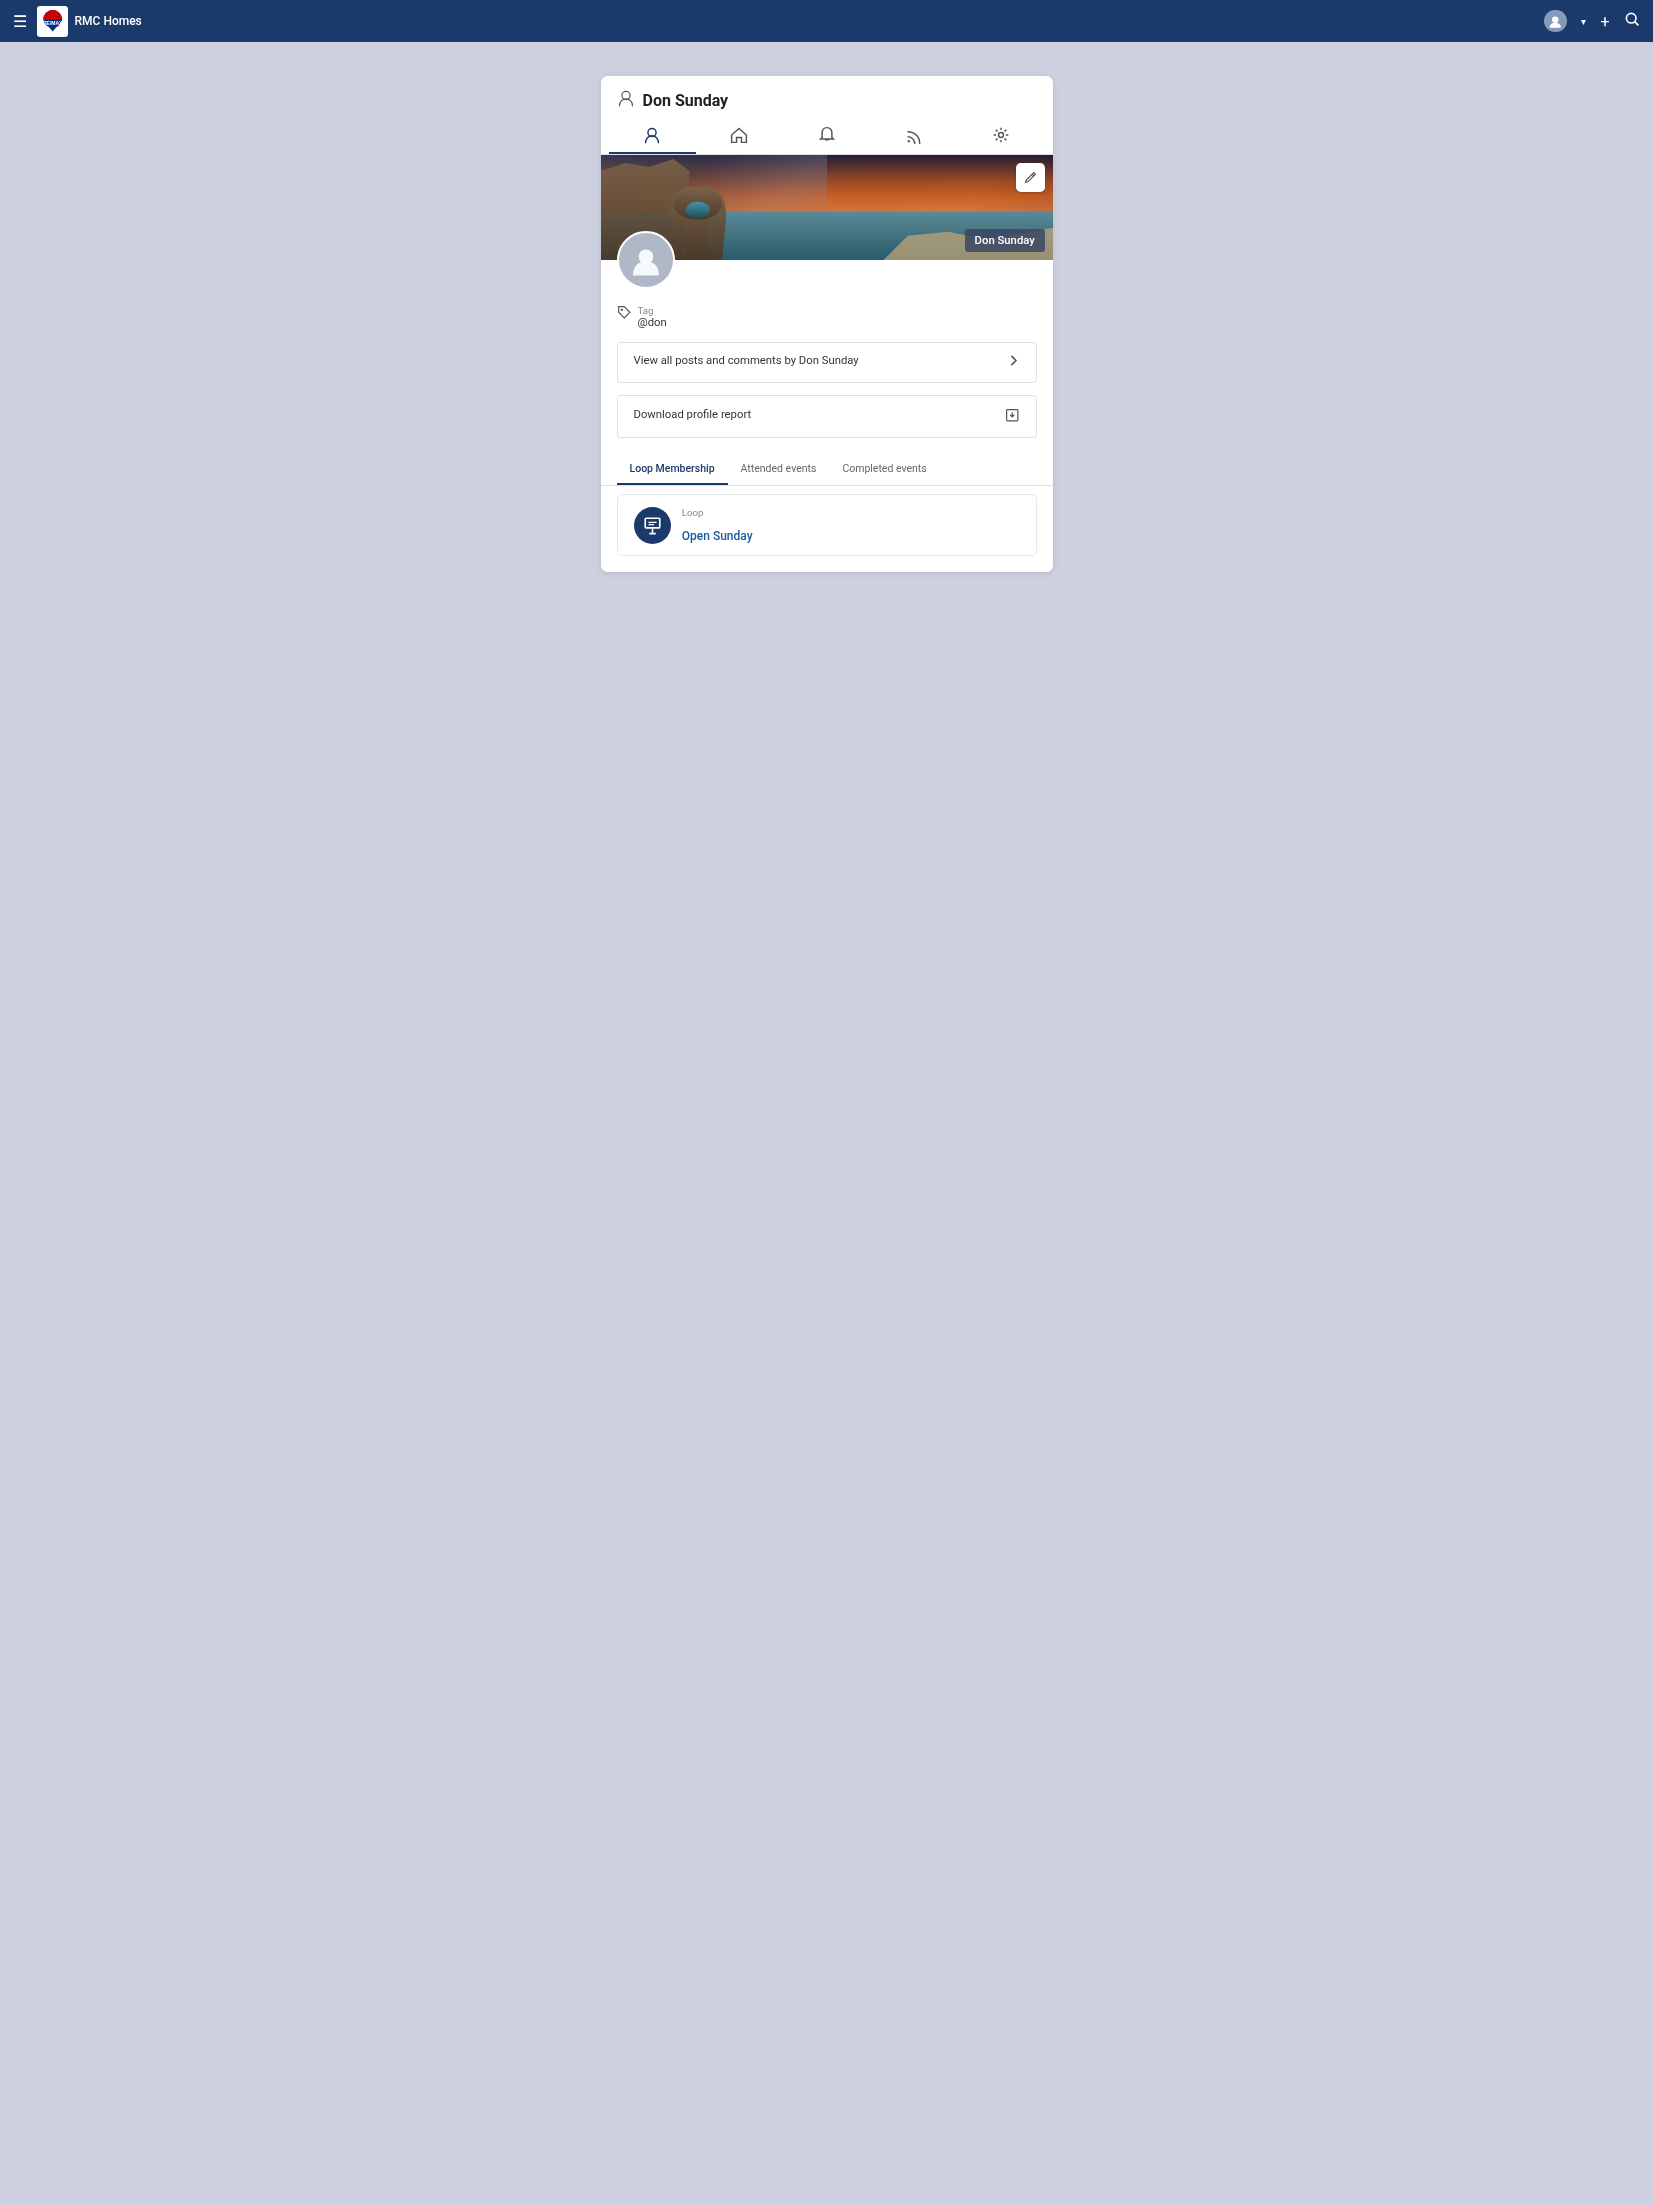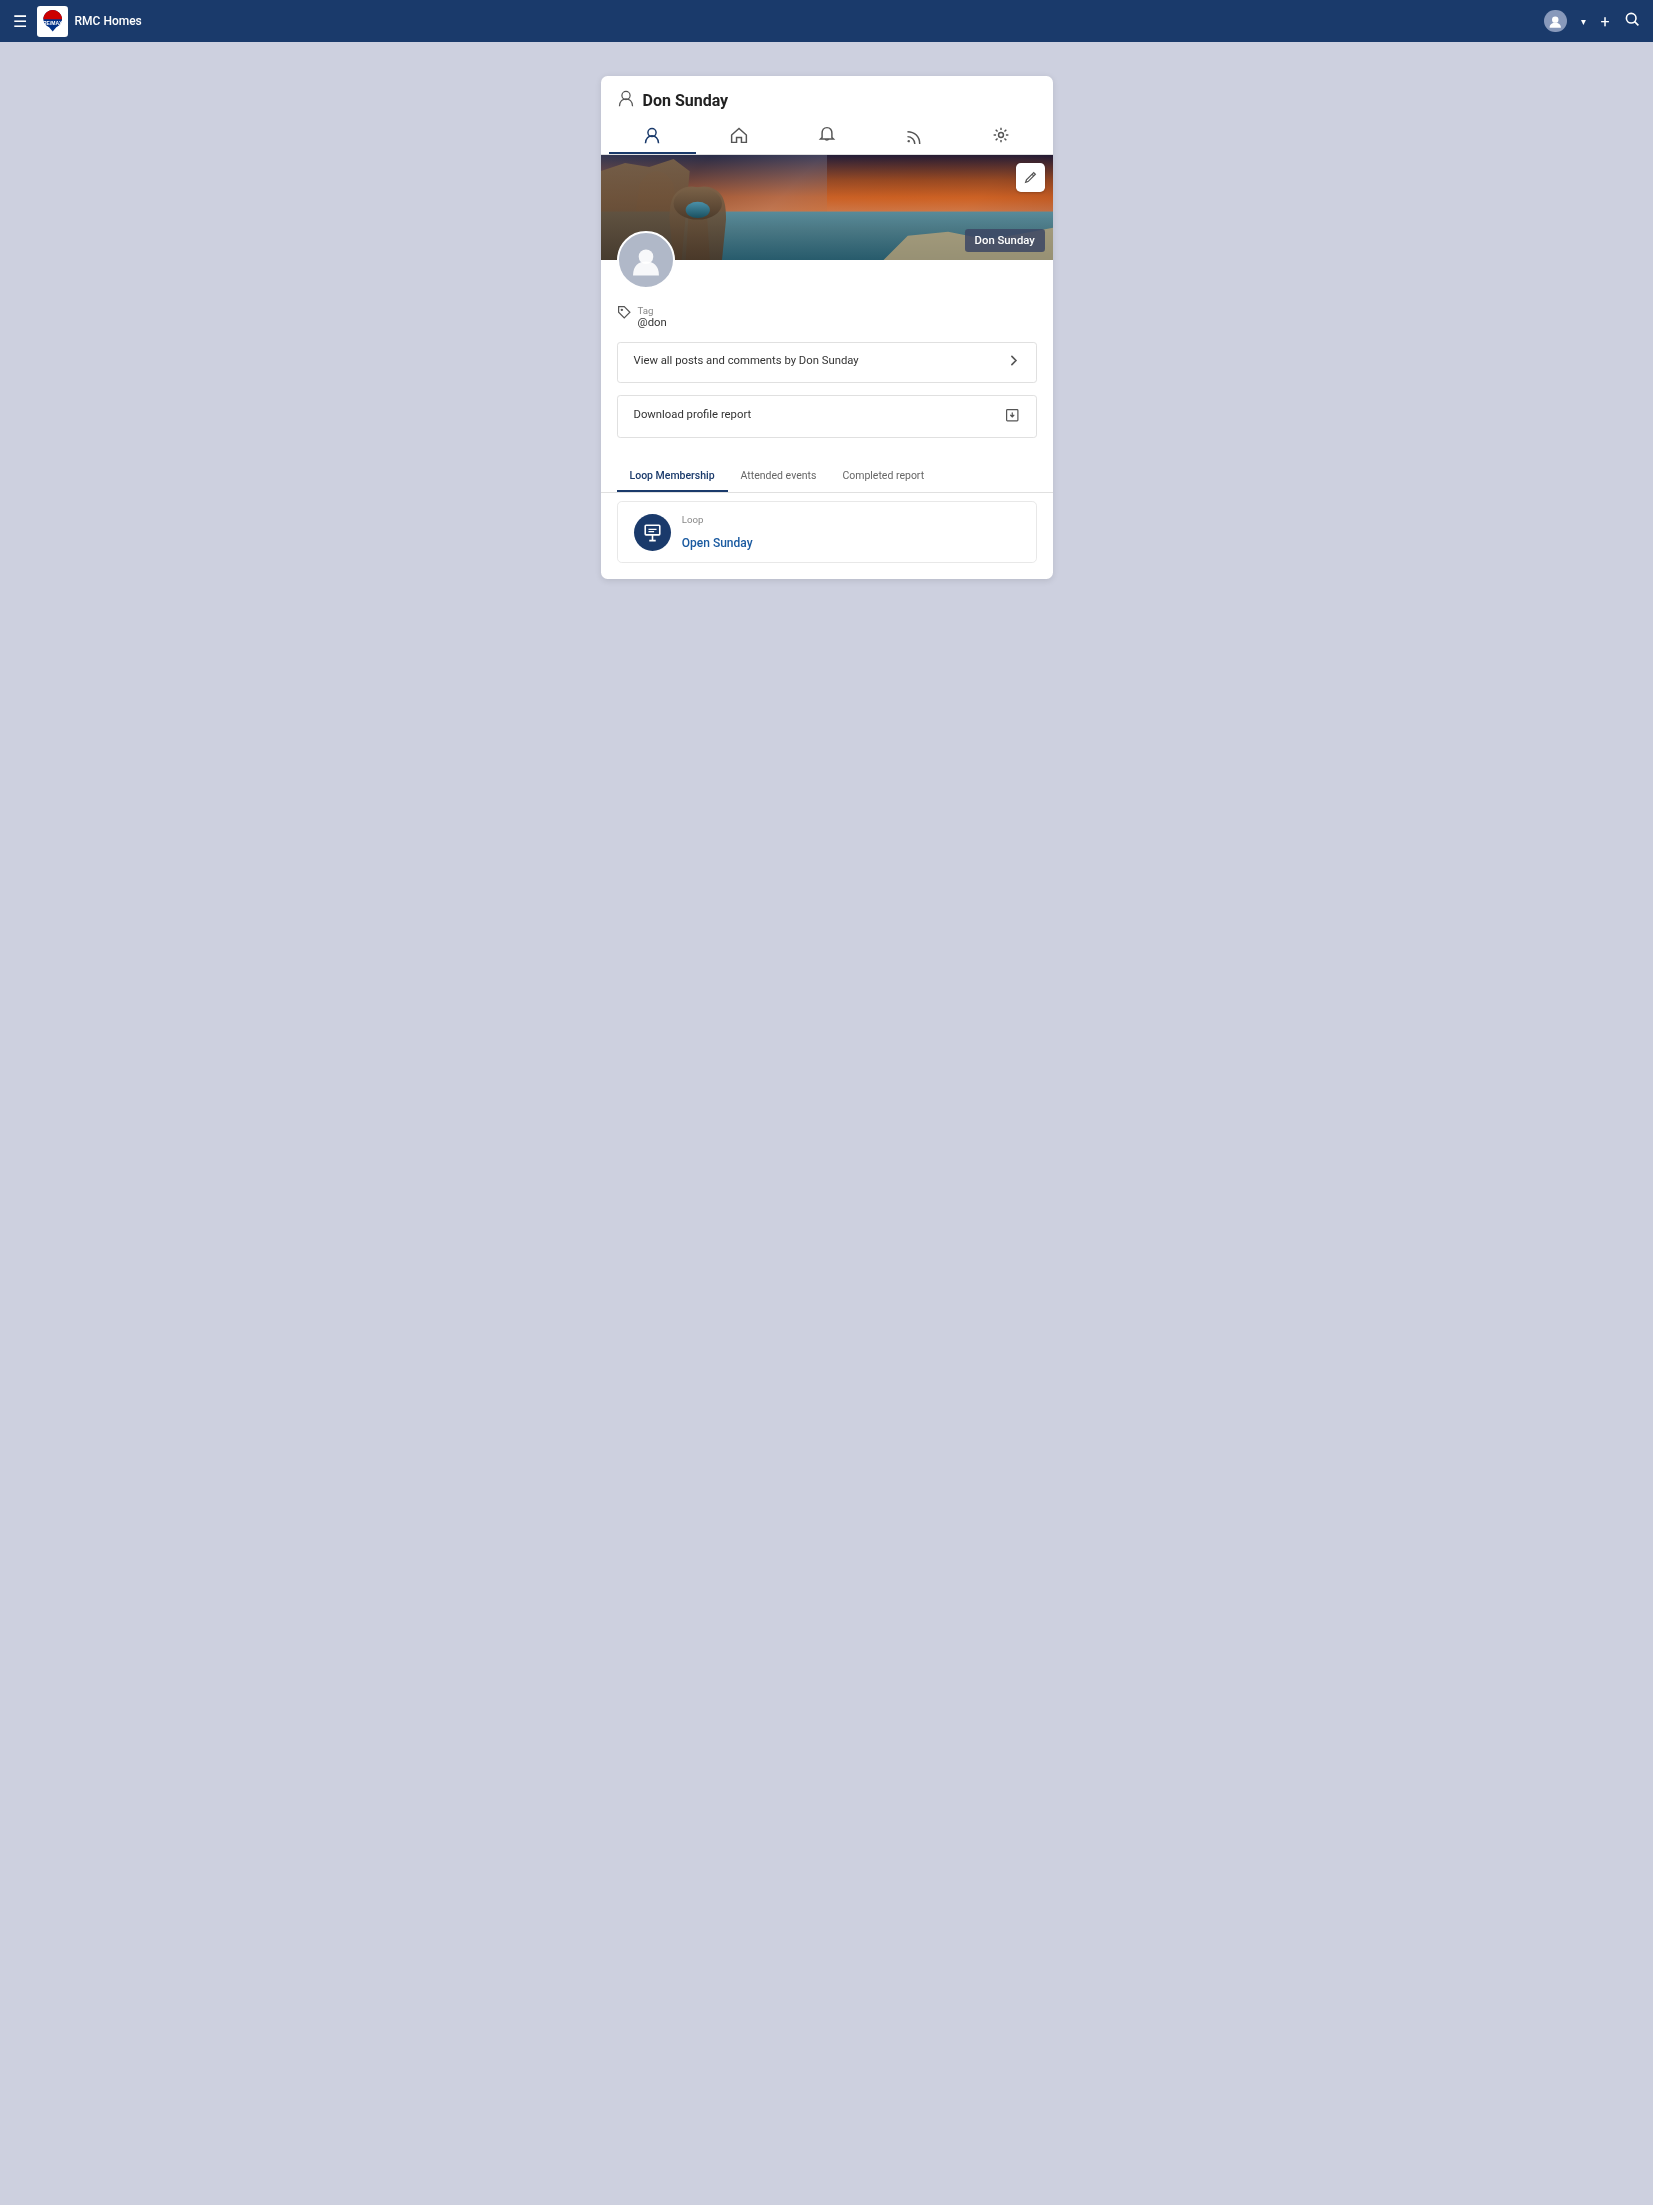--- a/index.html
+++ b/index.html
@@ -288,21 +288,21 @@
       color: #555;
       font-size: 14.5px;
     }
 
     
     .membership-tabs {
       display: flex;
       gap: 0;
       padding: 0 16px;
       border-bottom: 0.8px solid #e0e0e0;
-      margin-top: 23px;
+      margin-top: 16px;
     }
 
     .mem-tab {
       padding: 8px 13px;
       font-size: 10.5px;
       color: #666;
       cursor: pointer;
       border-bottom: 2.4px solid transparent;
       white-space: nowrap;
     }
@@ -528,21 +528,21 @@
         <svg width="14.5" height="14.5" viewBox="0 0 18 18">
           <rect x="2" y="2" width="14" height="14" rx="1" stroke="#555" stroke-width="1.5" fill="none"></rect>
           <path d="M9 6 L9 11 M7 9 L9 11 L11 9" stroke="#555" stroke-width="1.5" stroke-linecap="round" fill="none"></path>
         </svg>
       </span>
     </div>
 
     <div class="membership-tabs">
       <div class="mem-tab active">Loop Membership</div>
       <div class="mem-tab">Attended events</div>
-      <div class="mem-tab">Completed report</div>
+      <div class="mem-tab">Completed events</div>
     </div>
 
     <div class="loop-item">
       <div class="loop-icon-circle">
         <svg width="21" height="21" viewBox="0 0 26 26">
 
           <rect x="4" y="4" width="18" height="12" rx="1" stroke="white" stroke-width="2" fill="none"></rect>
           <line x1="13" y1="16" x2="13" y2="23" stroke="white" stroke-width="2"></line>
           <line x1="9" y1="23" x2="17" y2="23" stroke="white" stroke-width="2"></line>
           <line x1="8" y1="9" x2="18" y2="9" stroke="white" stroke-width="1.5"></line>

